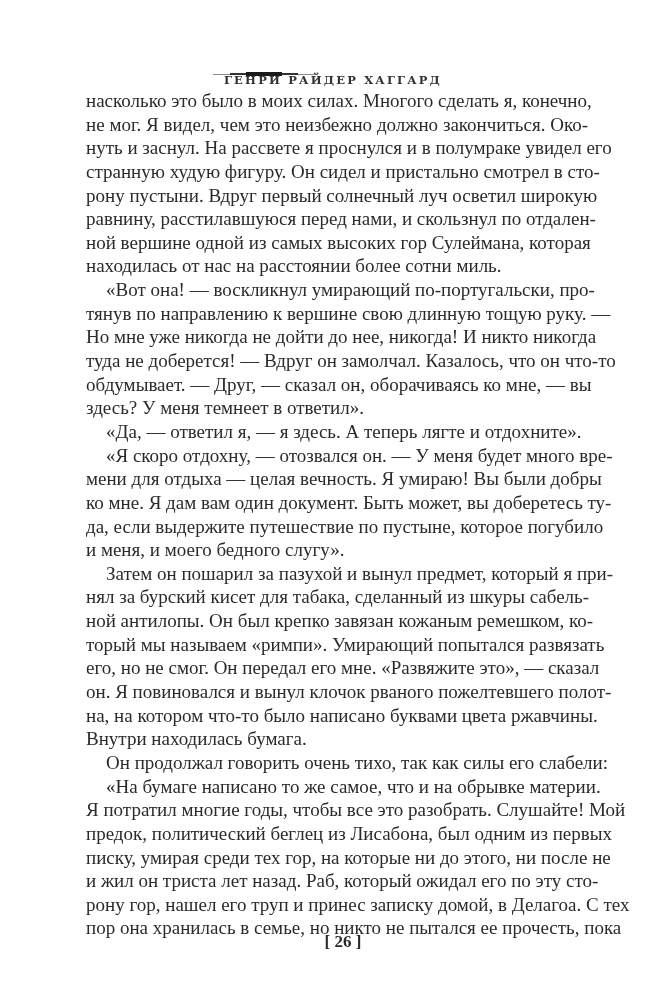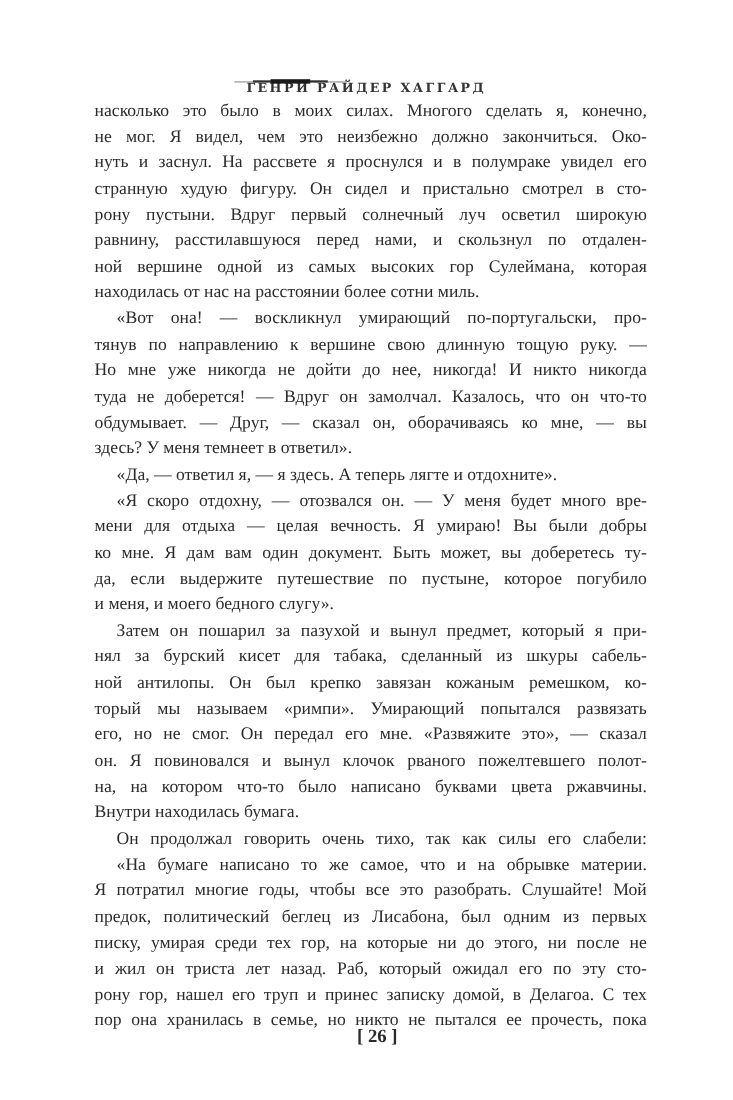--- a/index.html
+++ b/index.html
@@ -13,21 +13,21 @@
     letter-spacing: 2.2px; color: #333; margin-top: 24px;
   }
   .rule { position: absolute; top: 72px; left: 0; width: 666px; height: 5px; }
   .rule .thin { position: absolute; left: 213px; width: 102px; top: 2px; height: 1px; background: #8a8a8a; }
   .rule .mid { position: absolute; left: 230px; width: 68px; top: 1px; height: 2px; background: #333; }
   .rule .thick { position: absolute; left: 246px; width: 36px; top: 0px; height: 4px; background: #1a1a1a; }
   .text-block {
     position: absolute; top: 89px; left: 86px; width: 502px;
   }
   .line {
-    display: block; height: 23.65px; line-height: 23.65px; font-size: 16px;
+    display: block; height: 23.65px; line-height: 23.65px; font-size: 19px;
     white-space: nowrap; text-align: justify; text-align-last: justify; color: #2b2b2b;
   }
   .line.indent { padding-left: 20px; }
   .line.last { text-align-last: left; }
   .folio {
     position: absolute; top: 932px; left: 10px; width: 666px; text-align: center;
     font-family: "Liberation Serif", serif; font-weight: bold; font-size: 17px; color: #2a2a2a;
   }
 </style>
 </head>

